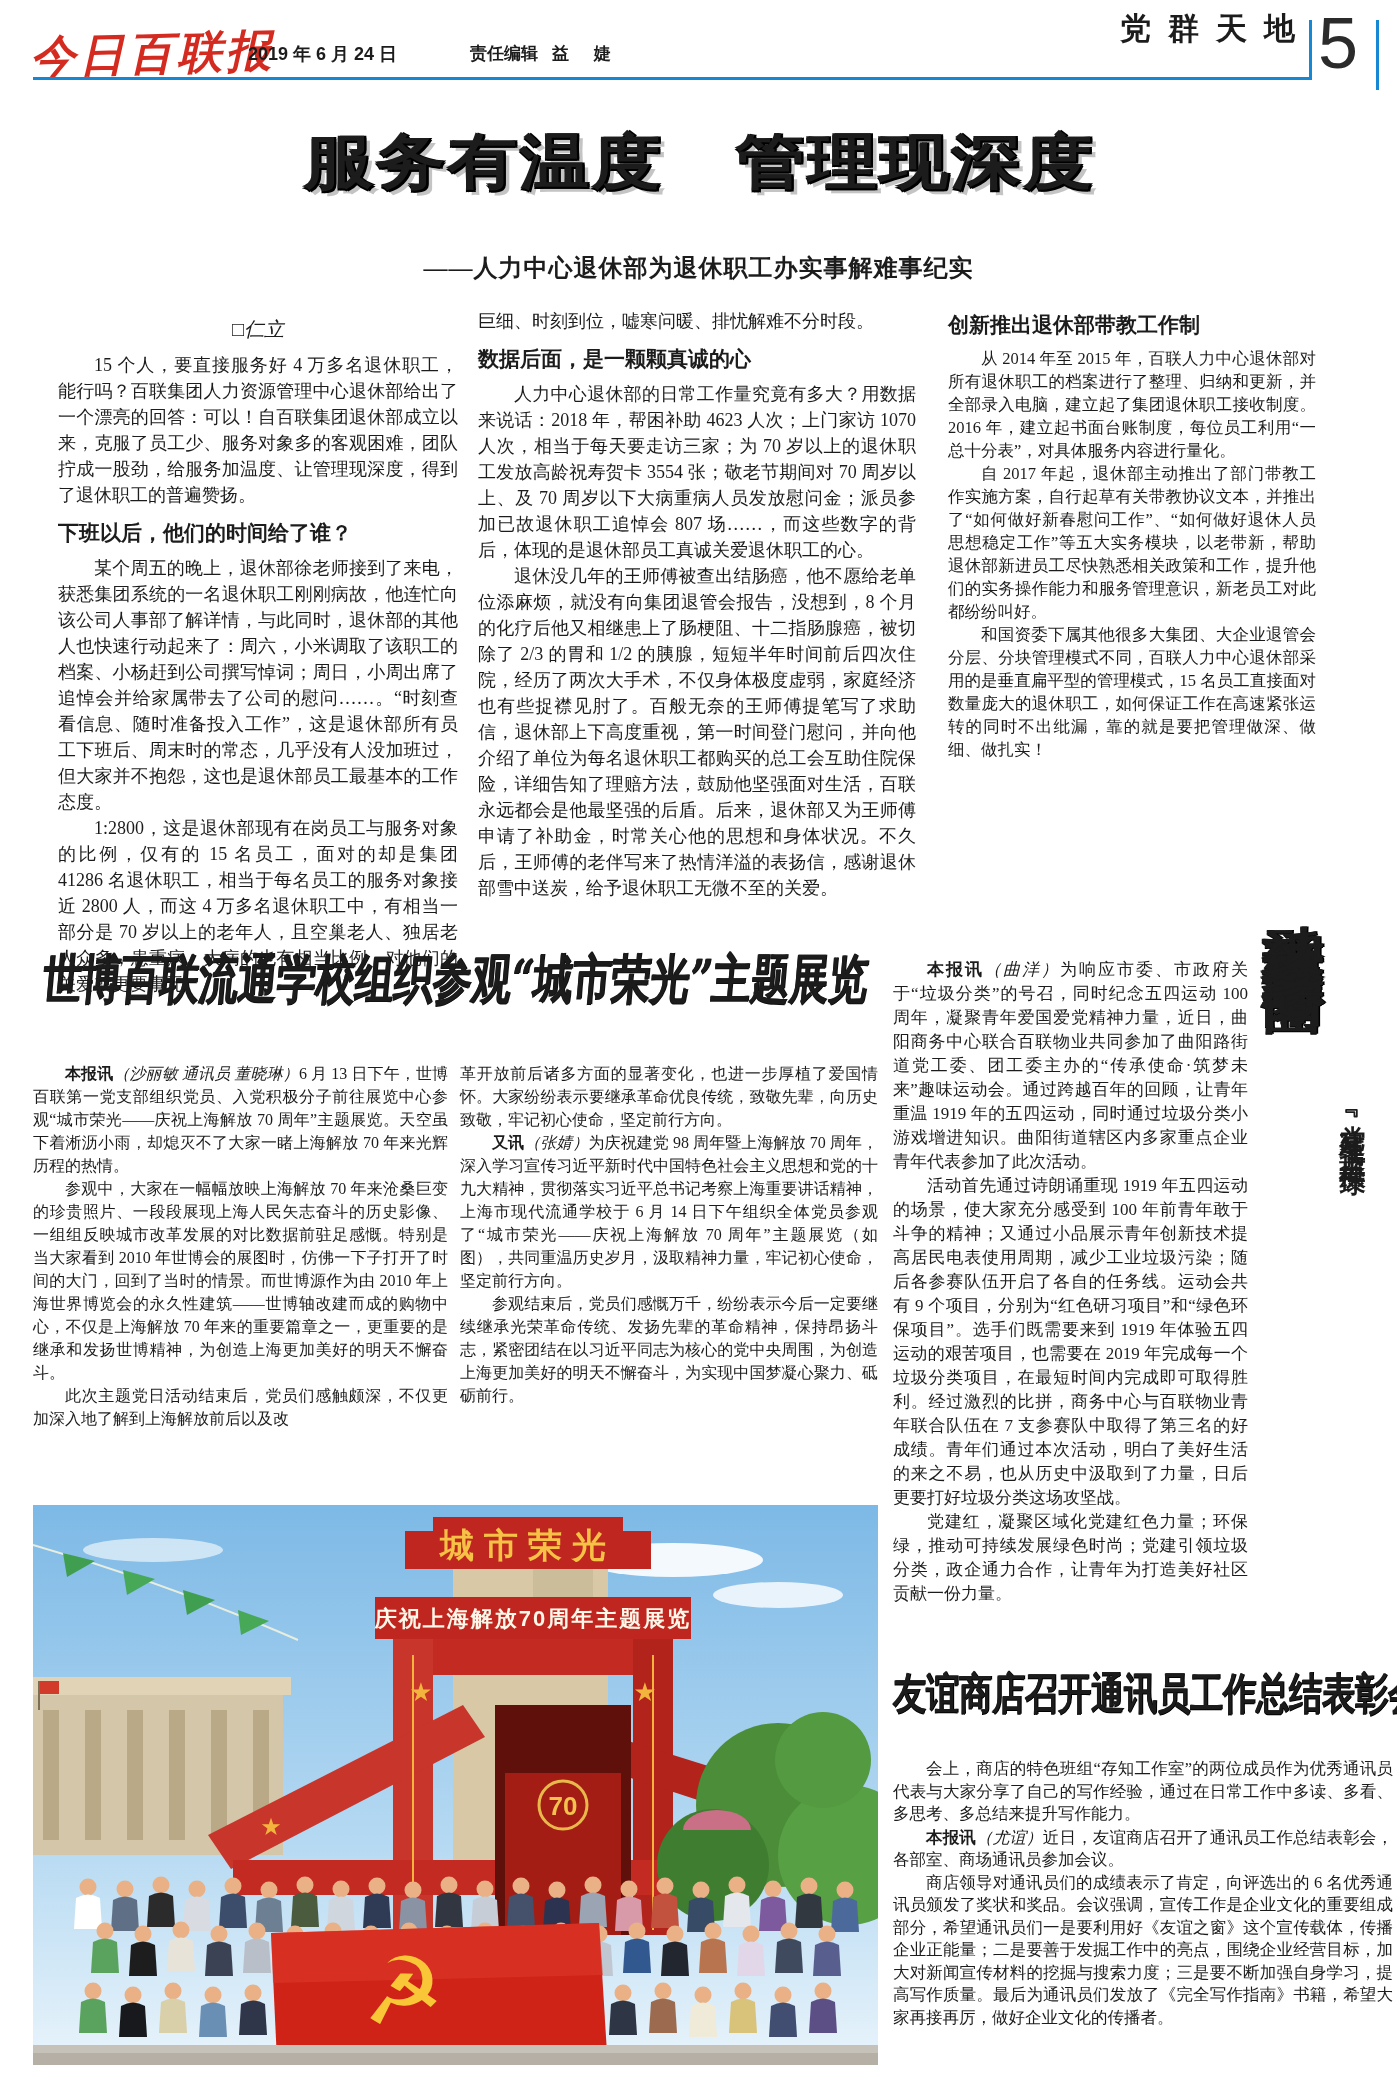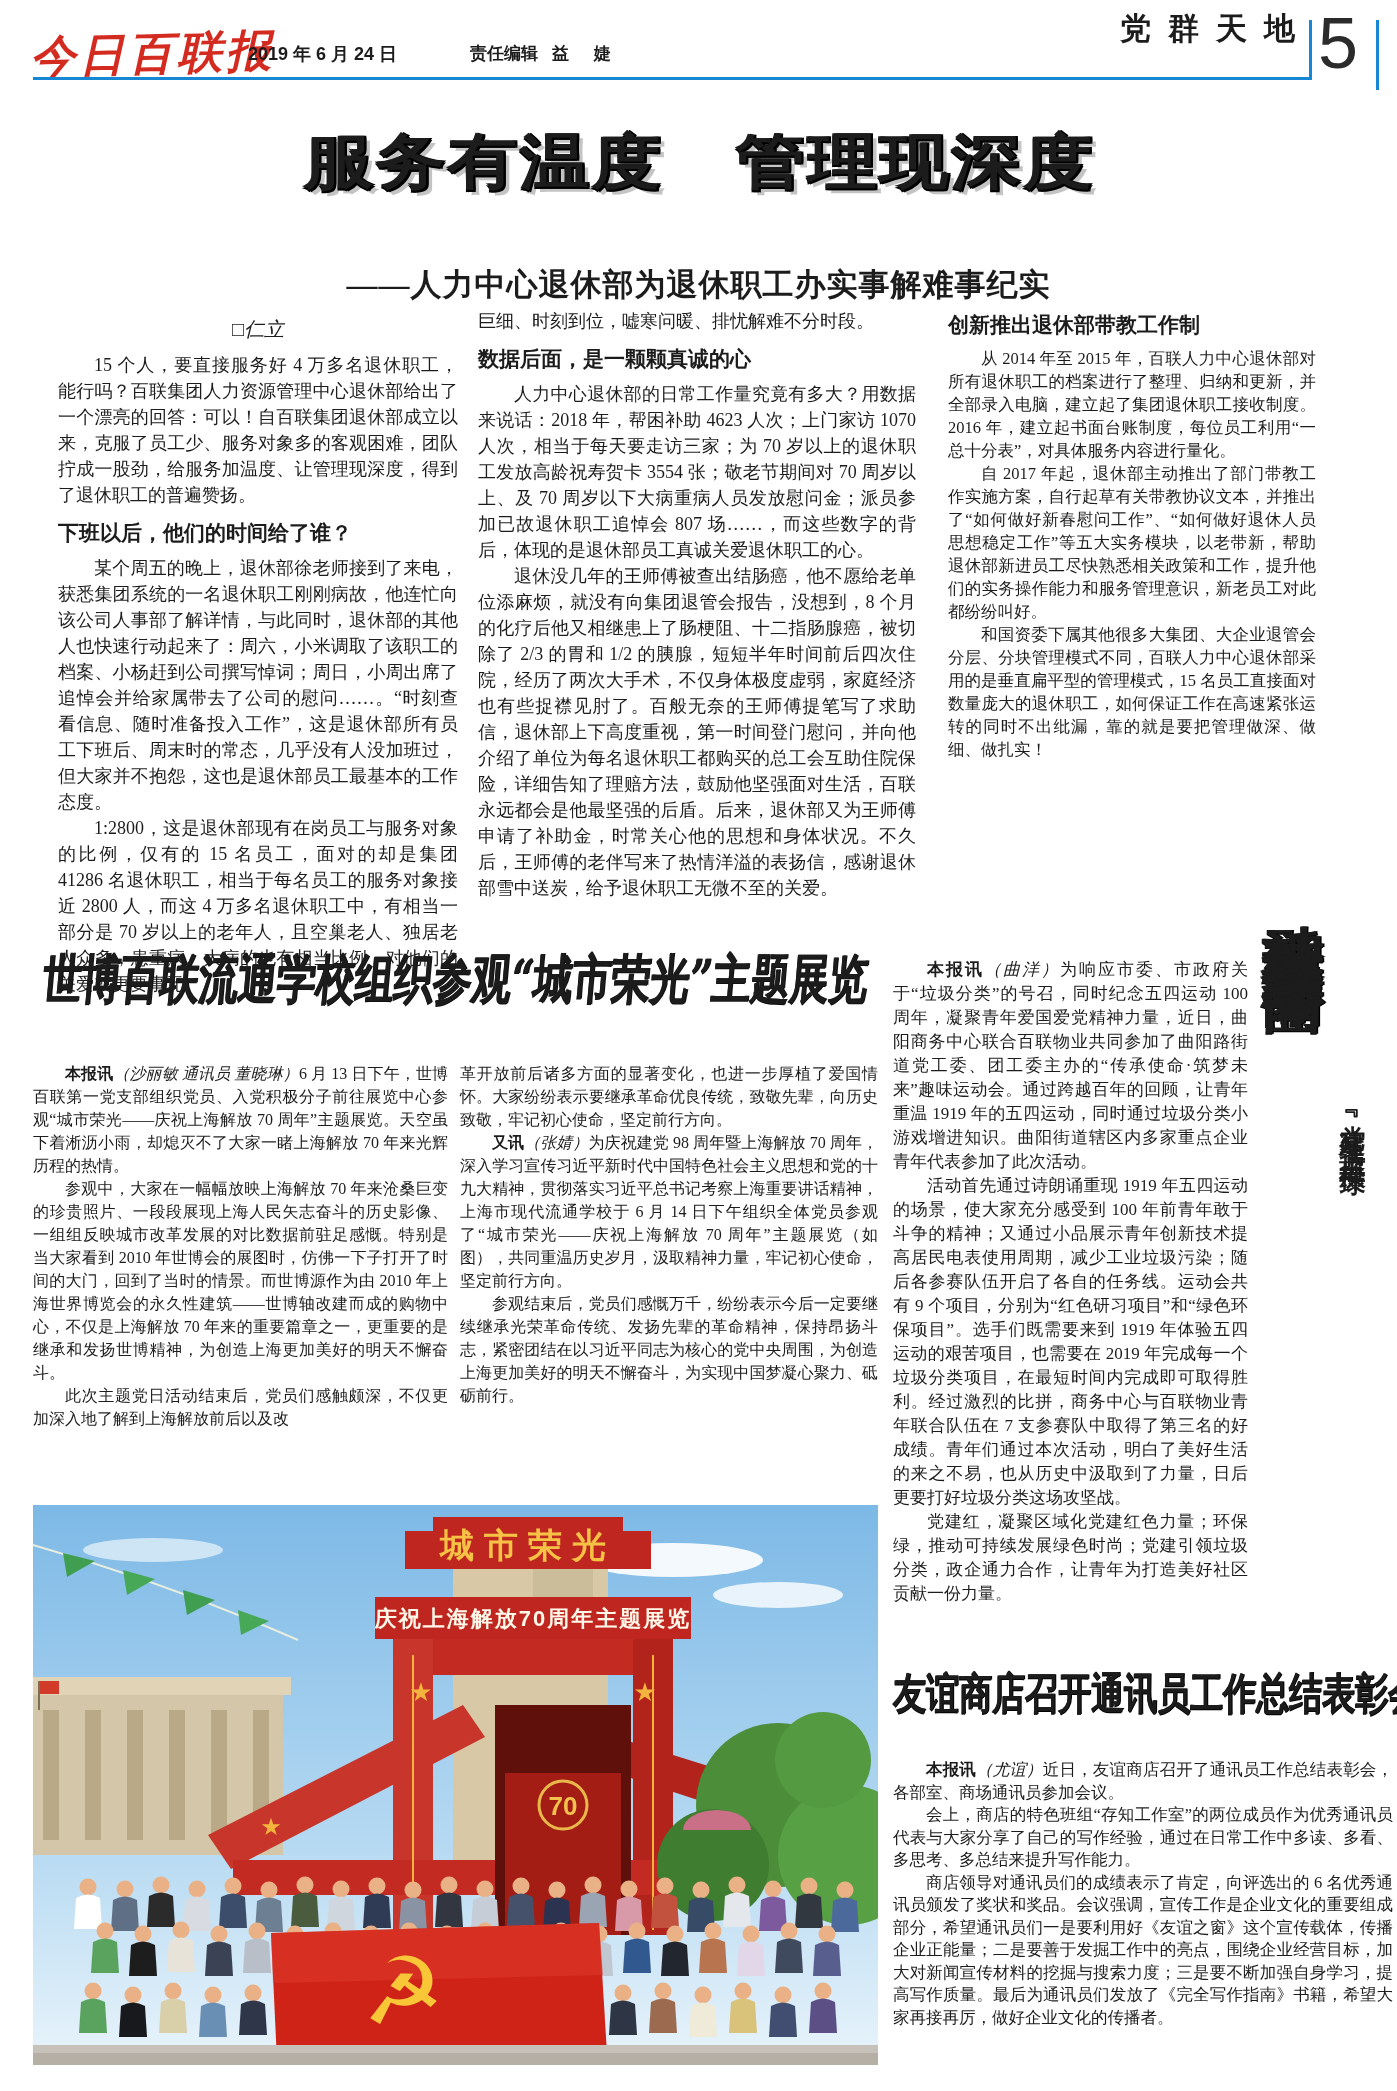--- a/index.html
+++ b/index.html
@@ -21,21 +21,21 @@
   .bluebar-h{left:33px;top:77px;width:1276px;height:3px;background:#1687d3;}
   .bluebar-v1{left:1309px;top:20px;width:3px;height:60px;background:#1687d3;}
   .bluebar-v2{left:1376px;top:20px;width:3px;height:70px;background:#1687d3;}
 
   
   .main-hl{left:0;top:92px;width:1397px;text-align:center;font-size:60px;line-height:140px;
            font-weight:900;font-family:"Liberation Sans","DejaVu Sans",sans-serif;white-space:nowrap;
            letter-spacing:2px;
            text-shadow:2px 0 0 #000,0 2px 0 #000,2px 2px 0 #000,5px 5px 0 #c4c4c4;}
   .main-hl>span{display:inline-block;transform:scaleX(1.16);transform-origin:center;}
-  .main-sub{left:0;top:264px;width:1397px;text-align:center;font-size:31px;font-weight:bold;
+  .main-sub{left:0;top:252px;width:1397px;text-align:center;font-size:24px;font-weight:bold;
             white-space:nowrap;letter-spacing:1px;}
   .byline{left:58px;top:316px;width:400px;text-align:center;font-size:20px;font-style:italic;}
   .t-col{font-size:18px;line-height:26px;text-align:justify;}
   .t-col p{margin:0;text-indent:2em;}
   .t-col p.noind{text-indent:0;}
   .xhead{font-family:"Liberation Sans","DejaVu Sans",sans-serif;font-weight:bold;font-size:21px;
          text-align:left;text-indent:0 !important;margin:12px 0 9px 0 !important;line-height:26px;}
   .col1{left:58px;top:352px;width:400px;}
   .col2{left:478px;top:308px;width:438px;}
   .col3{left:948px;top:310px;width:368px;font-size:16.5px;line-height:23px;}
@@ -137,22 +137,22 @@
     <p>活动首先通过诗朗诵重现 1919 年五四运动的场景，使大家充分感受到 100 年前青年敢于斗争的精神；又通过小品展示青年创新技术提高居民电表使用周期，减少工业垃圾污染；随后各参赛队伍开启了各自的任务线。运动会共有 9 个项目，分别为“红色研习项目”和“绿色环保项目”。选手们既需要来到 1919 年体验五四运动的艰苦项目，也需要在 2019 年完成每一个垃圾分类项目，在最短时间内完成即可取得胜利。经过激烈的比拼，商务中心与百联物业青年联合队伍在 7 支参赛队中取得了第三名的好成绩。青年们通过本次活动，明白了美好生活的来之不易，也从历史中汲取到了力量，日后更要打好垃圾分类这场攻坚战。</p>
     <p>党建红，凝聚区域化党建红色力量；环保绿，推动可持续发展绿色时尚；党建引领垃圾分类，政企通力合作，让青年为打造美好社区贡献一份力量。</p>
   </div>
   <div class="abs q-vhead">
       <span>曲阳商务中心百联物业参与垃圾分类活动</span>
     </div>
   <div class="abs q-kicker">『党建红』遇上『环保绿』</div>
 
   <div class="abs y-hl"><span>友谊商店召开通讯员工作总结表彰会</span></div>
   <div class="abs y-col">
+    <p>会上，商店的特色班组“存知工作室”的两位成员作为优秀通讯员代表与大家分享了自己的写作经验，通过在日常工作中多读、多看、多思考、多总结来提升写作能力。</p>
     <p><span class="lead">本报讯</span><span class="attrib">（尤谊）</span><span>近日，友谊商店召开了通讯员工作总结表彰会，各部室、商场通讯员参加会议。</span></p>
-    <p>会上，商店的特色班组“存知工作室”的两位成员作为优秀通讯员代表与大家分享了自己的写作经验，通过在日常工作中多读、多看、多思考、多总结来提升写作能力。</p>
     <p>商店领导对通讯员们的成绩表示了肯定，向评选出的 6 名优秀通讯员颁发了奖状和奖品。会议强调，宣传工作是企业文化的重要组成部分，希望通讯员们一是要利用好《友谊之窗》这个宣传载体，传播企业正能量；二是要善于发掘工作中的亮点，围绕企业经营目标，加大对新闻宣传材料的挖掘与搜索力度；三是要不断加强自身学习，提高写作质量。最后为通讯员们发放了《完全写作指南》书籍，希望大家再接再厉，做好企业文化的传播者。</p>
   </div>
 
   <svg class="abs photo" viewBox="0 0 845 560" xmlns="http://www.w3.org/2000/svg">
     <defs>
       <linearGradient id="skyg" x1="0" y1="0" x2="0" y2="1">
         <stop offset="0" stop-color="#7db9e6"></stop>
           <stop offset="0.6" stop-color="#b5d9f2"></stop>
           <stop offset="1" stop-color="#e9f4fb"></stop>
       </linearGradient>

